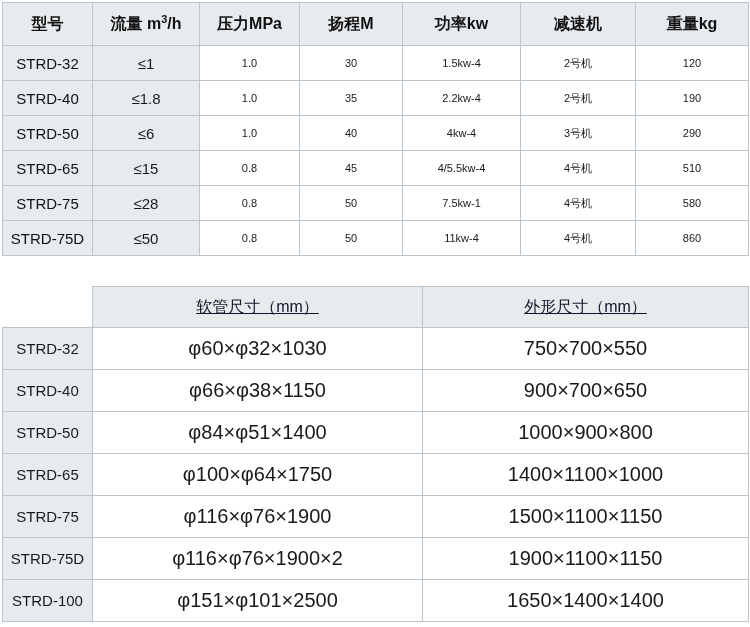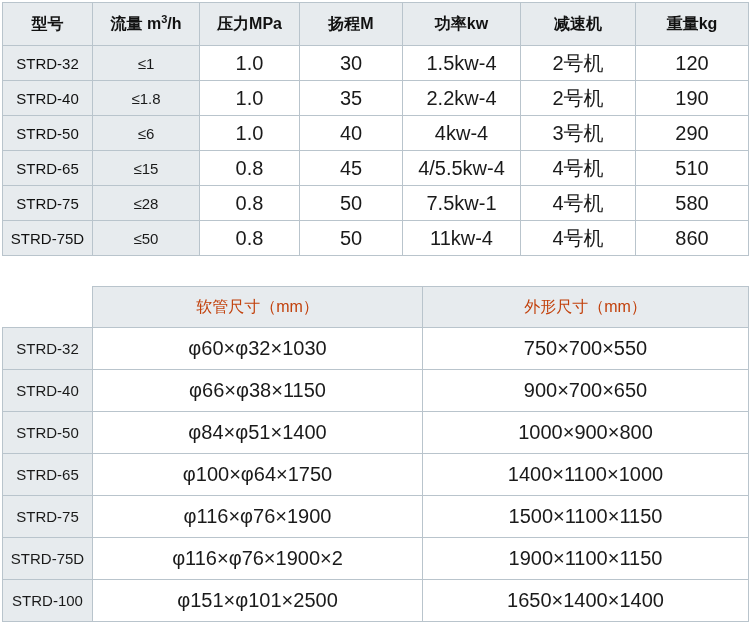--- a/index.html
+++ b/index.html
@@ -38,21 +38,21 @@
   
   .t1 thead td {
     height: 42px;
     background: #e7ebee;
     font-size: 16px;
     font-weight: bold;
     color: #111;
   }
   .t1 tbody td {
     height: 34px;
-    font-size: 20px;
+    font-size: 11px;
     background: #ffffff;
   }
   .t1 tbody td.model,
   .t1 tbody td.flow {
     background: #e7ebee;
   }
   .t1 td.model {
     font-size: 15px;
     color: #111;
   }
@@ -78,21 +78,22 @@
     width: 746px;
     margin: 0 auto;
     background: #ffffff;
   }
 
   
   .t2 thead td {
     height: 40px;
     background: #e7ebee;
     font-size: 16px;
-    color: #c2410c;
+    color: #0f172a;
+    text-decoration: underline;
   }
   .t2 tbody td {
     height: 41px;
     font-size: 20px;
     background: #ffffff;
   }
   .t2 tbody td.model {
     background: #e7ebee;
     font-size: 15px;
   }

